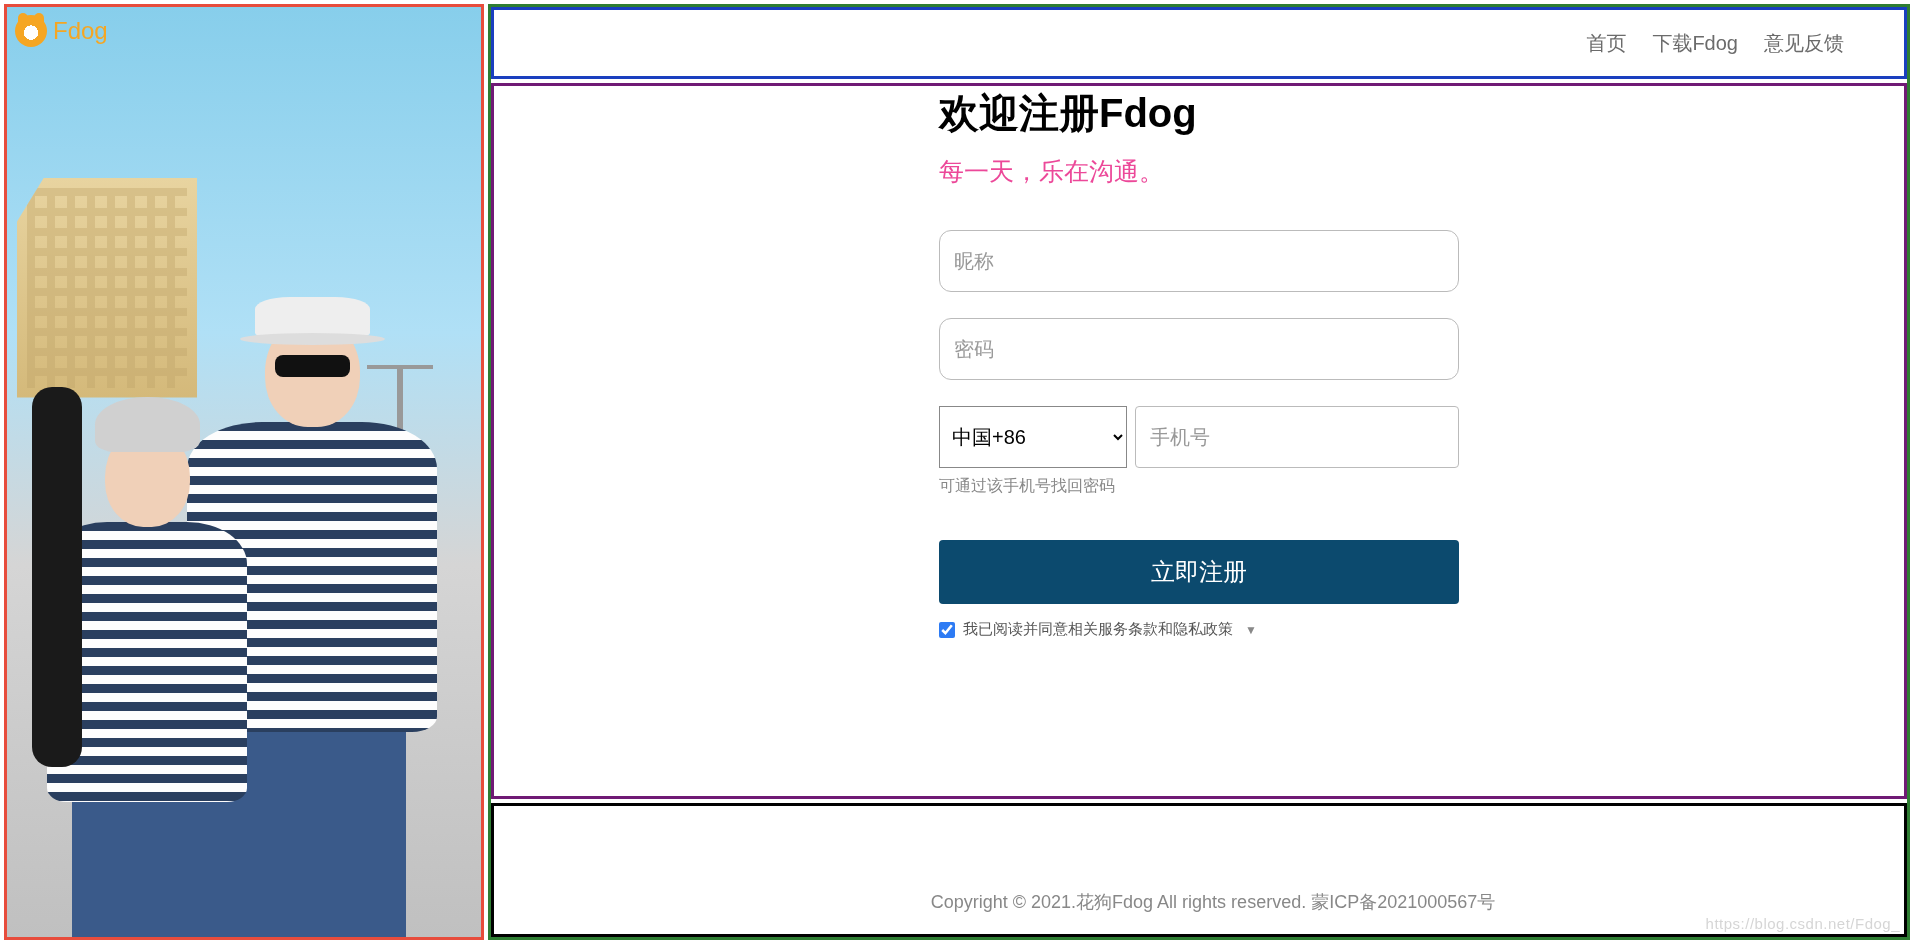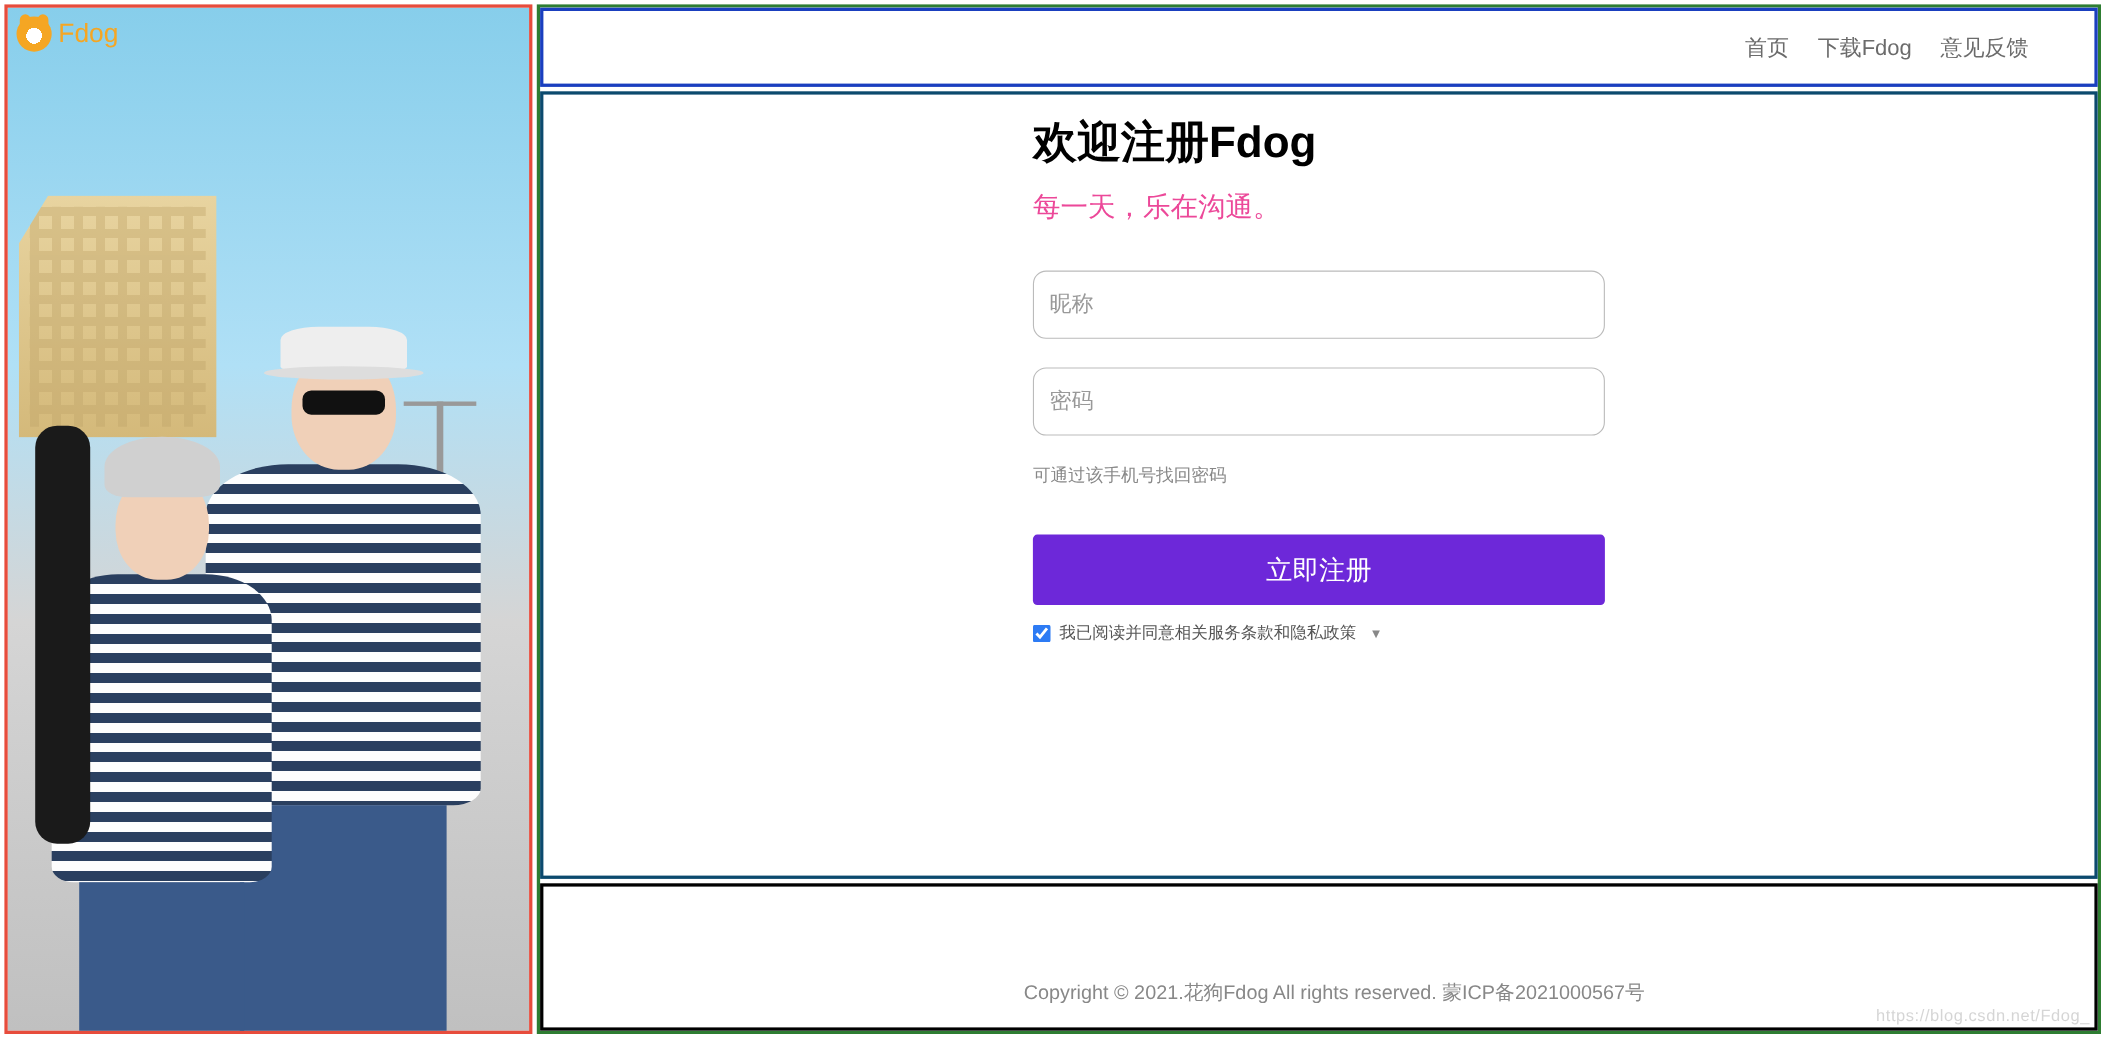--- a/index.html
+++ b/index.html
@@ -75,43 +75,43 @@
       flex: 1; display: flex; flex-direction: column; gap: 4px;
       border: 3px solid #2e7d32;
     }
     .top-nav {
       height: 72px; border: 3px solid #1a3fbf;
       display: flex; justify-content: flex-end; align-items: center;
       padding-right: 60px; gap: 26px; background: #fff; padding-left: 42px;
     }
     .nav-link { color: #6b6b6b; font-size: 20px; cursor: pointer; }
     .main-content {
-      flex: 1; border: 3px solid #0c4a6e; background: #fff;
+      flex: 1; border: 3px solid #701a75; background: #fff;
       display: flex; flex-direction: column; align-items: center;
-      padding-top: 16px;
+      padding-top: 0;
     }
     .form-wrap { width: 520px; }
     .page-title { font-size: 40px; font-weight: 600; color: #000; margin-bottom: 14px; }
     .subtitle { font-size: 25px; color: #ec4899; margin-bottom: 42px; font-weight: 400; }
     .input-row { margin-bottom: 26px; }
     .text-input {
       width: 100%; height: 62px; border: 1px solid #bbb; border-radius: 12px;
       padding: 0 14px; font-size: 20px; outline: none;
     }
     .text-input::placeholder { color: #999; }
     .phone-row { display: flex; gap: 8px; margin-bottom: 8px; }
     .country-select {
       width: 188px; height: 62px; border: 1px solid #888; font-size: 20px;
       padding: 0 8px; background: #fff; outline: none;
     }
     .phone-input { flex: 1; height: 62px; border: 1px solid #bbb; border-radius: 4px; padding: 0 14px; font-size: 20px; outline: none; }
     .phone-input::placeholder { color: #999; }
     .hint { font-size: 16px; color: #888; margin-bottom: 43px; }
     .submit-btn {
-      width: 100%; height: 64px; background: #6d28d9; color: #fff;
+      width: 100%; height: 64px; background: #0c4a6e; color: #fff;
       border: none; border-radius: 4px; font-size: 24px; cursor: pointer;
     }
     .agree-row {
       display: flex; align-items: center; gap: 8px; margin-top: 16px;
       font-size: 15px; color: #555;
     }
     .agree-row input { width: 16px; height: 16px; accent-color: #2d7bf4; }
     .dropdown-caret { color: #888; font-size: 12px; margin-left: 4px; }
     .footer {
       height: 134px; border: 3px solid #000; background: #fff;
@@ -168,20 +168,26 @@
         <p class="subtitle">每一天，乐在沟通。</p>
 
         <div class="input-row">
           <input class="text-input" type="text" placeholder="昵称" style="">
         </div>
 
         <div class="input-row">
           <input class="text-input" type="password" placeholder="密码" style="">
         </div>
 
+        <div class="phone-row">
+          <select class="country-select">
+            <option>中国+86</option>
+          </select>
+          <input class="phone-input" type="text" placeholder="手机号" style="">
+        </div>
         <div class="hint">可通过该手机号找回密码</div>
 
         <button class="submit-btn">立即注册</button>
 
         <div class="agree-row">
           <input type="checkbox" checked="" style="">
           <span>我已阅读并同意相关服务条款和隐私政策</span>
           <span class="dropdown-caret">▼</span>
         </div>
       </div>

